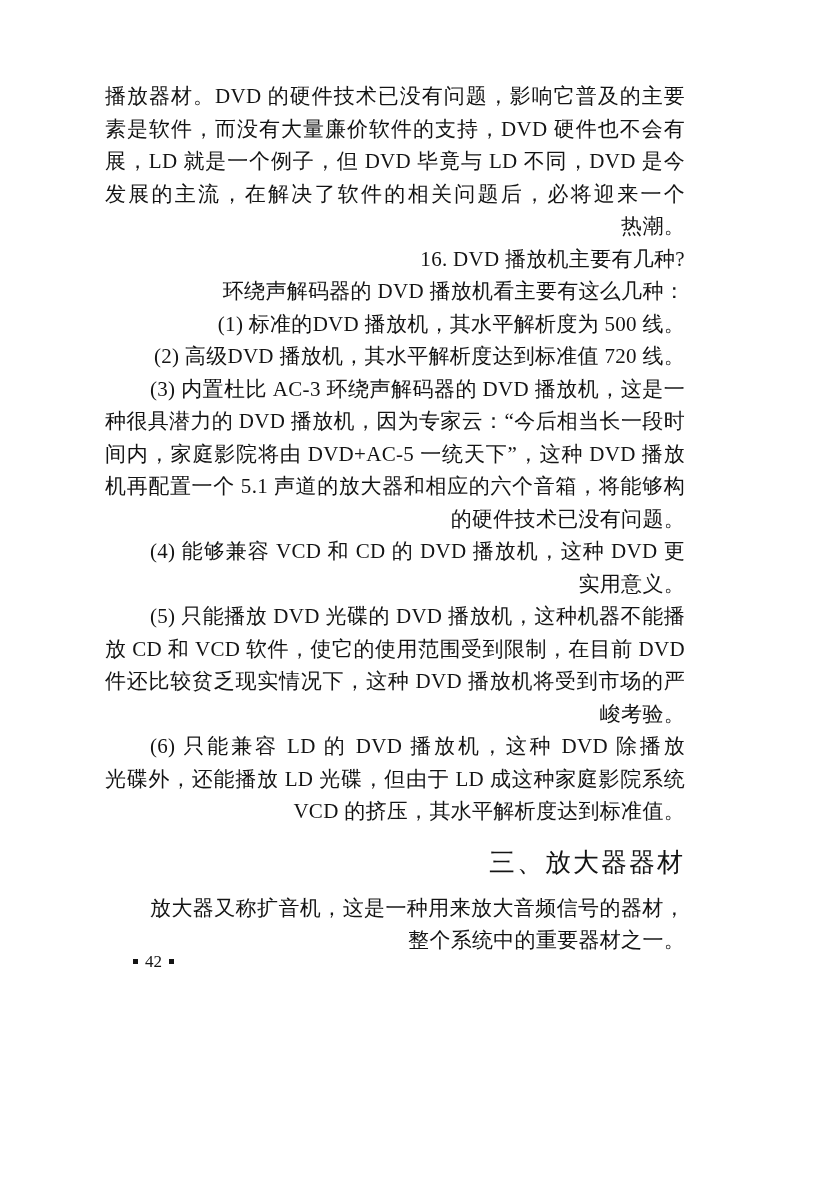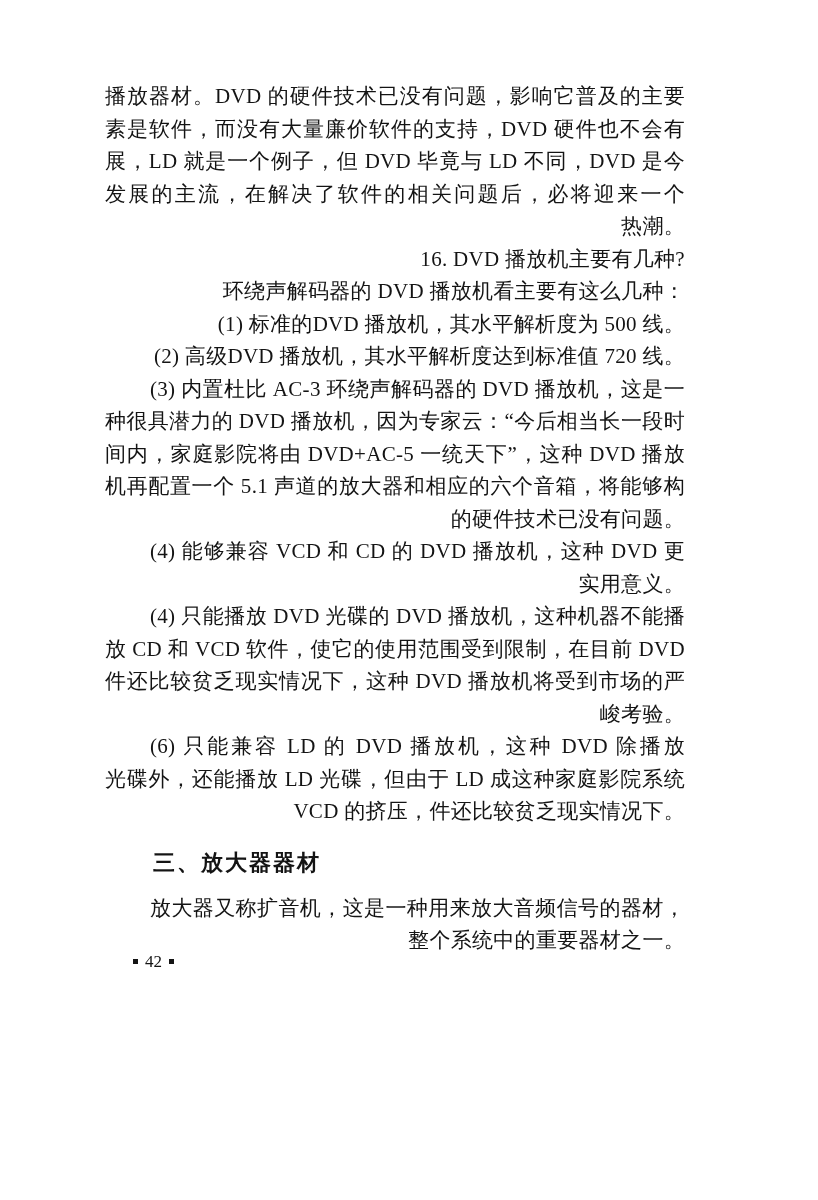--- a/index.html
+++ b/index.html
@@ -26,28 +26,29 @@
     overflow: hidden;
     letter-spacing: 0.3px;
   }
   .line.fill {
     text-align: justify;
     text-align-last: justify;
   }
   .line.end { text-align: right; }
   .line.indent { padding-left: 45px; }
   .heading {
-    font-size: 22px;
-    font-weight: bold;
+    font-size: 26px;
+    font-weight: normal;
     line-height: 33px;
     height: 33px;
     padding-left: 48px;
     margin-top: 18px;
     margin-bottom: 13px;
     letter-spacing: 2px;
+    text-align: right;
   }
   .page-number {
     position: absolute;
     left: 133px;
     top: 953px;
     display: flex;
     align-items: center;
     gap: 7px;
     font-size: 17px;
     line-height: 17px;
@@ -89,29 +90,29 @@
         <div class="line fill">种很具潜力的 DVD 播放机，因为专家云：“今后相当长一段时</div>
         <div class="line fill">间内，家庭影院将由 DVD+AC-5 一统天下”，这种 DVD 播放</div>
         <div class="line fill">机再配置一个 5.1 声道的放大器和相应的六个音箱，将能够构</div>
         <div class="line end">的硬件技术已没有问题。</div>
       </div>
       <div class="para">
         <div class="line fill indent">(4) 能够兼容 VCD 和 CD 的 DVD 播放机，这种 DVD 更具</div>
         <div class="line end">实用意义。</div>
       </div>
       <div class="para">
-        <div class="line fill indent">(4) 只能播放 DVD 光碟的 DVD 播放机，这种机器不能播</div>
+        <div class="line fill indent">(5) 只能播放 DVD 光碟的 DVD 播放机，这种机器不能播</div>
         <div class="line fill">放 CD 和 VCD 软件，使它的使用范围受到限制，在目前 DVD 软</div>
         <div class="line fill">件还比较贫乏现实情况下，这种 DVD 播放机将受到市场的严</div>
         <div class="line end">峻考验。</div>
       </div>
       <div class="para">
         <div class="line fill indent">(6) 只能兼容 LD 的 DVD 播放机，这种 DVD 除播放 DVD</div>
         <div class="line fill">光碟外，还能播放 LD 光碟，但由于 LD 成这种家庭影院系统</div>
-        <div class="line end">VCD 的挤压，件还比较贫乏现实情况下。</div>
+        <div class="line end">VCD 的挤压，其水平解析度达到标准值。</div>
       </div>
       <div class="heading">三、放大器器材</div>
       <div class="para">
         <div class="line fill indent">放大器又称扩音机，这是一种用来放大音频信号的器材，是</div>
         <div class="line end">整个系统中的重要器材之一。</div>
       </div>
     </div>
   <div class="page-number">
     <span class="bullet"></span>
     <span>42</span>

